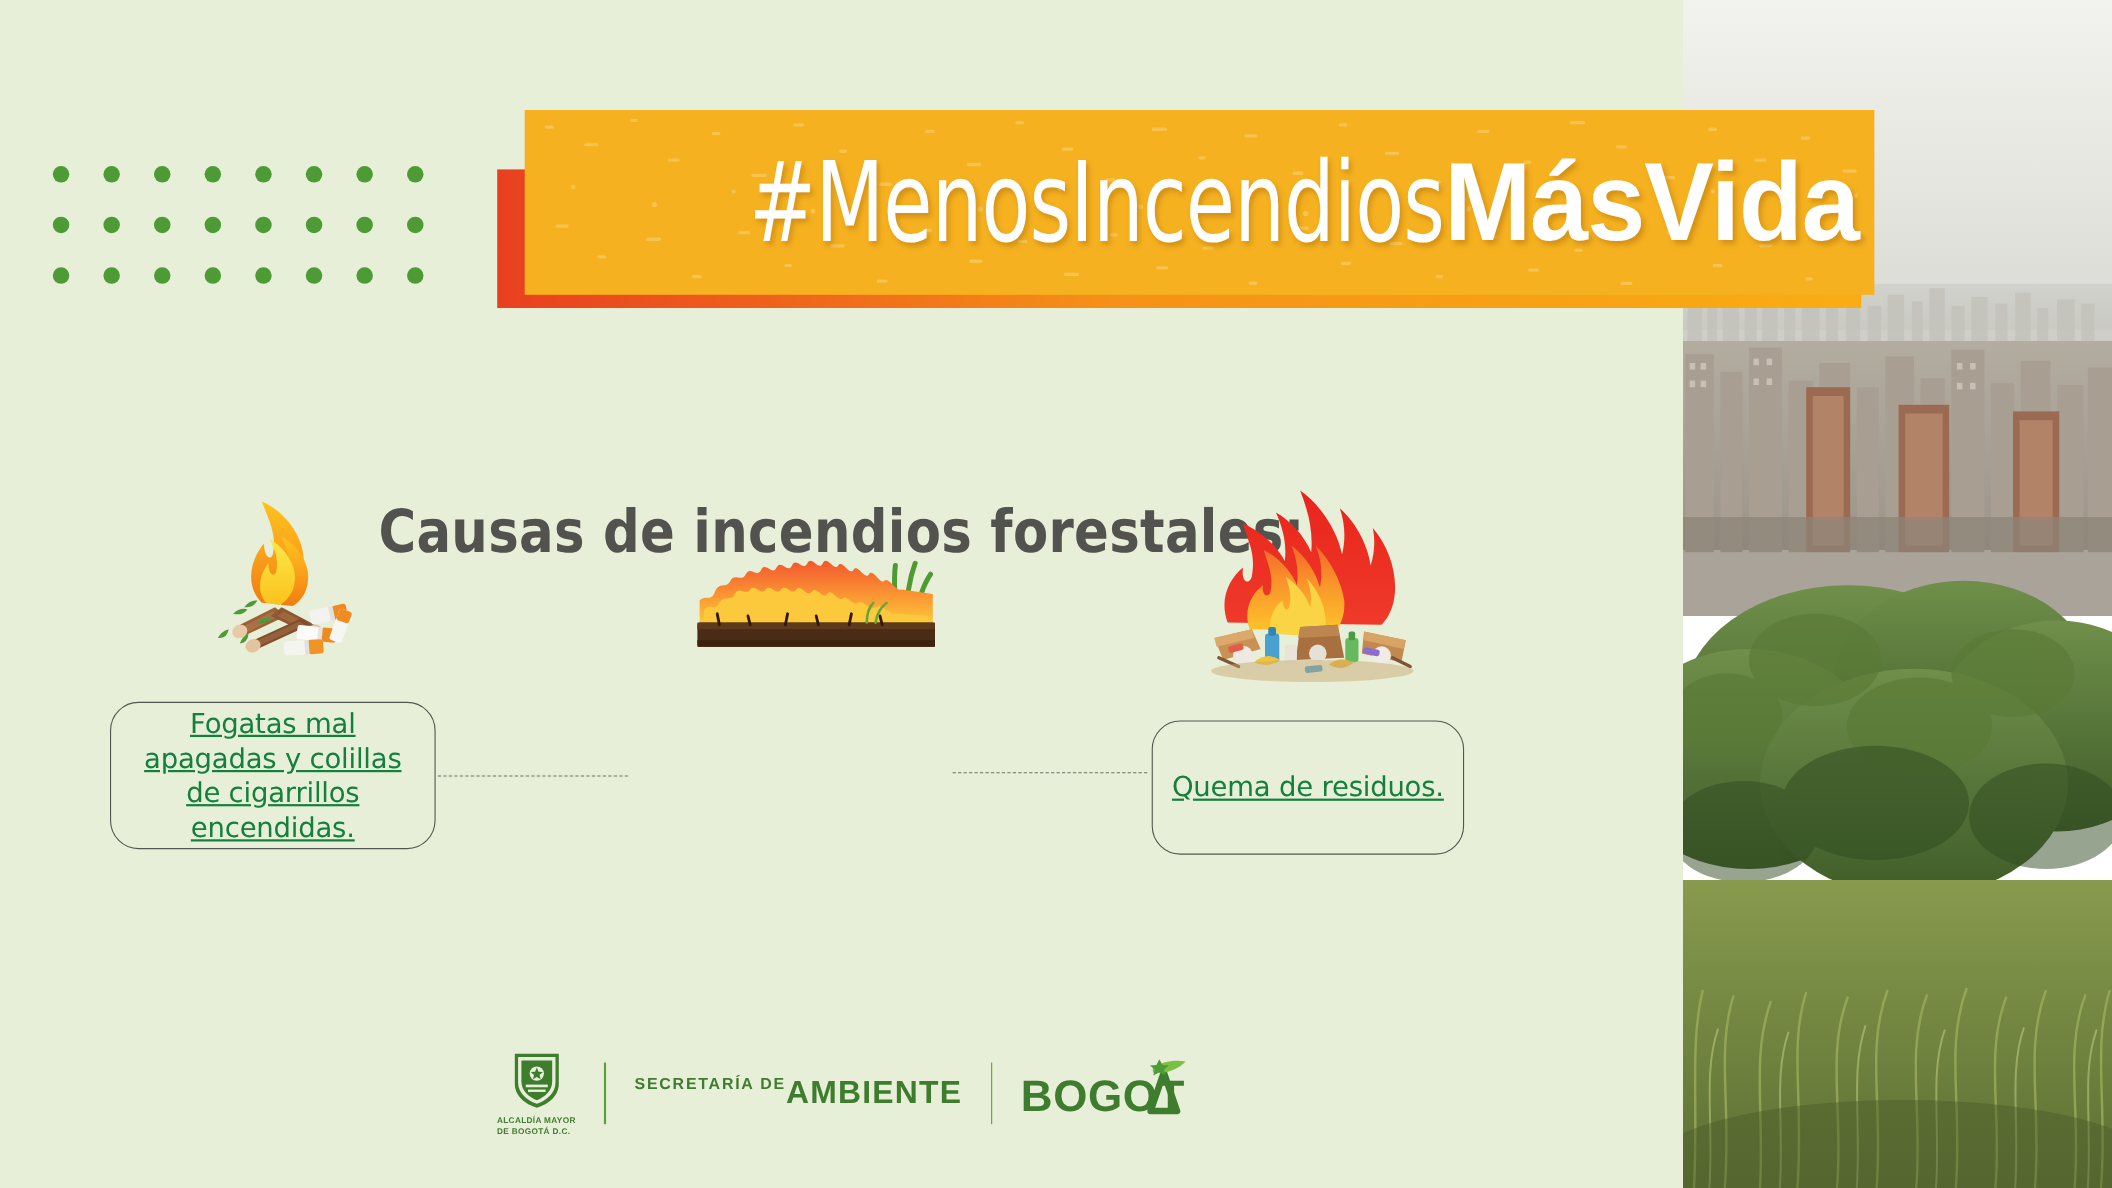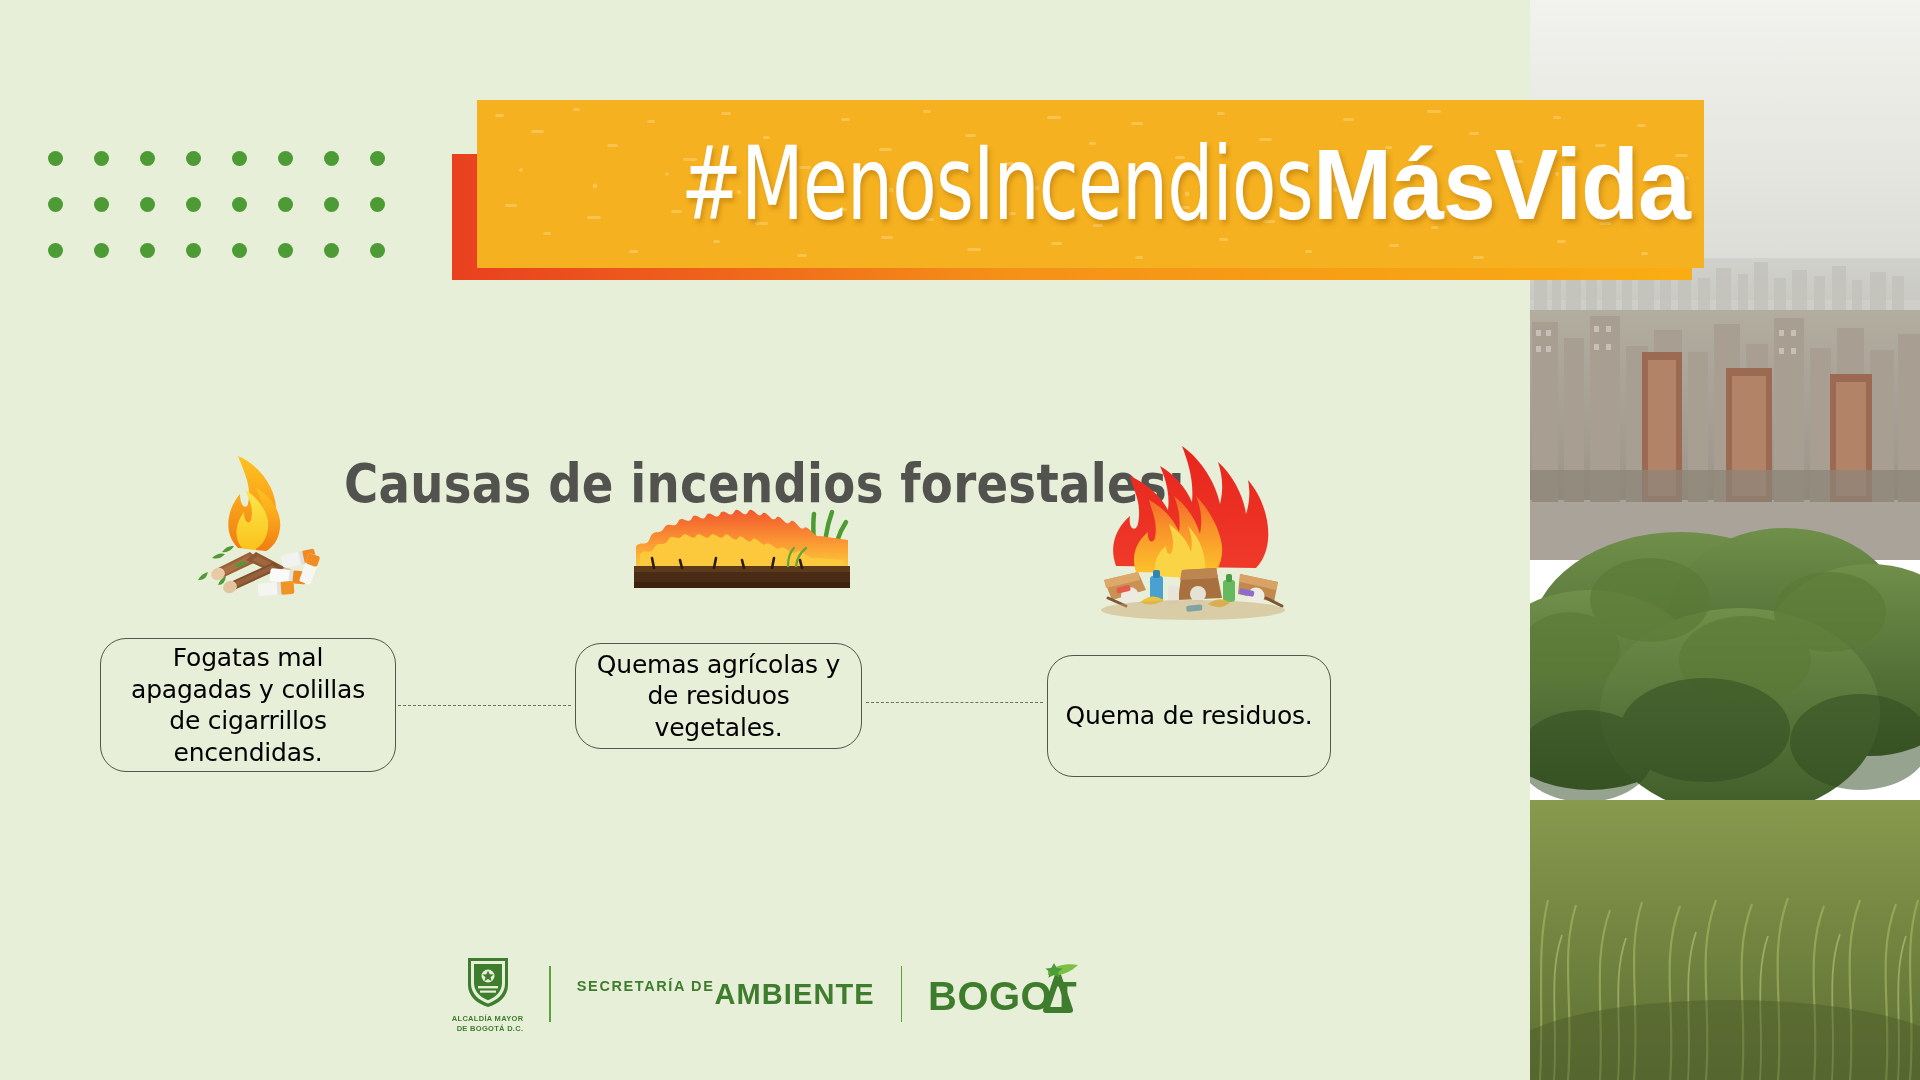--- a/index.html
+++ b/index.html
@@ -87,26 +87,27 @@
   .card{
     position:absolute;
     border:1.6px solid #53564e;
     border-radius:26px;
     box-sizing:border-box;
     background:transparent;
     display:flex;align-items:center;justify-content:center;
     text-align:center;
   }
   .card-text{
-    color:#000000;
+    color:#15803d;
     font-size:25px;
     line-height:1.26;
     padding:0 14px;
     font-family:"DejaVu Sans","Liberation Sans",sans-serif;
     letter-spacing:-.2px;
+    text-decoration:underline;
   }
   #card1{left:100px;top:78px;width:296px;height:134px;}
   #card2{left:575px;top:83px;width:287px;height:106px;}
   #card3{left:1047px;top:95px;width:284px;height:122px;}
 
   .icon-holder{position:absolute;}
   .icon-holder svg{display:block;}
   #icon1{left:178px;top:-112px;width:150px;height:148px;}
   #icon2{left:620px;top:-70px;width:235px;height:112px;}
   #icon3{left:1090px;top:-120px;width:212px;height:180px;}
@@ -119,21 +120,21 @@
 
   
   .footer{
     position:absolute;left:0;top:955px;width:1530px;
     display:flex;align-items:center;justify-content:center;gap:0;
   }
   .logo-block{display:flex;align-items:center;}
   .shield-wrap{display:flex;flex-direction:column;align-items:center;}
   .shield-cap{
     margin-top:5px;
-    font-size:7.5px;font-weight:700;color:#3f7d2e;text-align:right;
+    font-size:7.5px;font-weight:700;color:#3f7d2e;text-align:left;
     line-height:1.32;letter-spacing:.3px;
     font-family:"Liberation Sans",sans-serif;
   }
   .vrule{width:1.5px;height:56px;background:#5aa23a;margin:0 26px;}
   .sec-amb{
     display:flex;flex-direction:row;justify-content:center;
     color:#3f7d2e;font-weight:700;line-height:1.08;
     font-family:"Liberation Sans",sans-serif;
   }
   .sec-amb .l1{font-size:14.5px;letter-spacing:1.6px;}
@@ -479,23 +480,20 @@
             <rect x="99" y="134" width="4" height="13" fill="#e1e1dd"></rect>
           </g>
           <g transform="rotate(-70 132 120)">
             <rect x="116" y="114" width="30" height="12" rx="2.5" fill="#f6f6f3"></rect>
             <rect x="135" y="114" width="11" height="12" rx="2.5" fill="#ef8d24"></rect>
           </g>
         </g>
       </svg>
     </div>
 
-    <div class="card" id="card2">
-      <div class="card-text">Quemas agrícolas y de residuos vegetales.</div>
-    </div>
     <div class="icon-holder" id="icon2">
       <svg viewBox="0 0 235 112" aria-hidden="true">
         <defs>
           <linearGradient id="fieldfl" x1="0" y1="1" x2="0" y2="0">
             <stop offset="0%" stop-color="#fccb3a"></stop>
             <stop offset="42%" stop-color="#fb9a33"></stop>
             <stop offset="100%" stop-color="#f2572f"></stop>
           </linearGradient>
         </defs>
 

